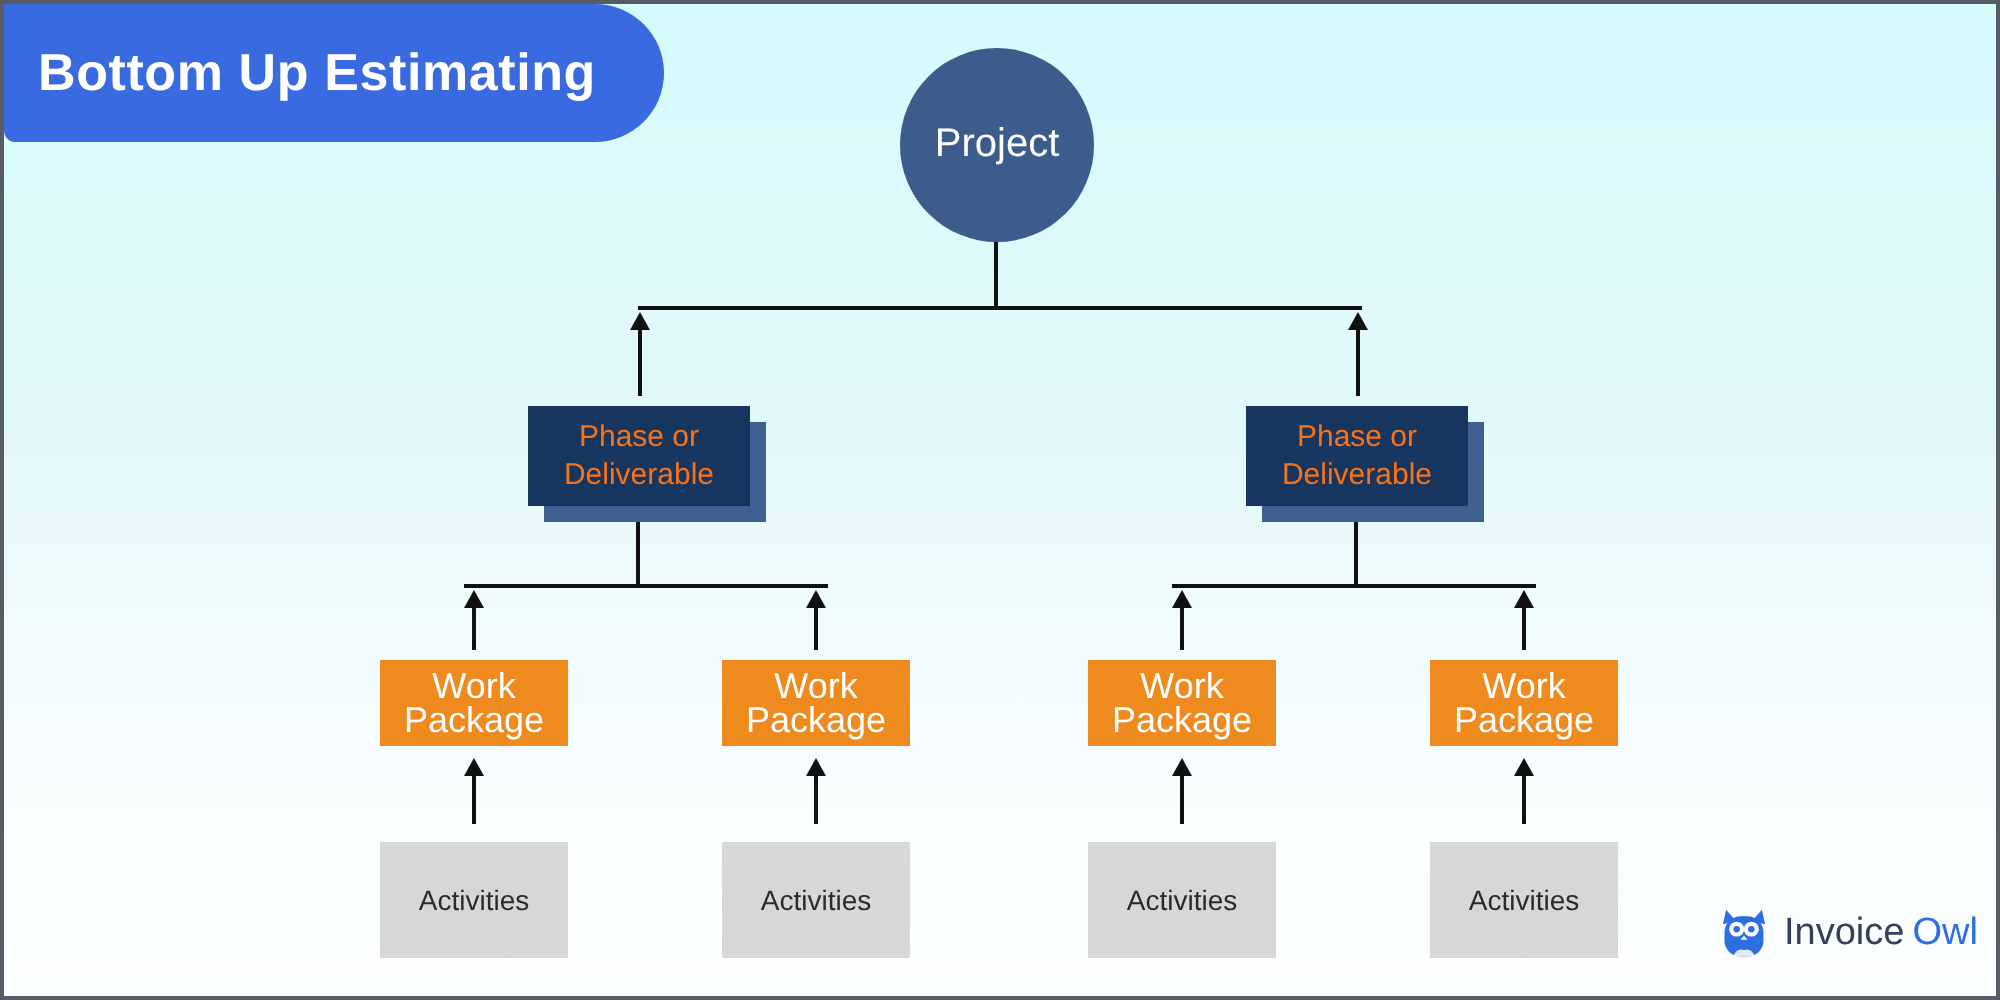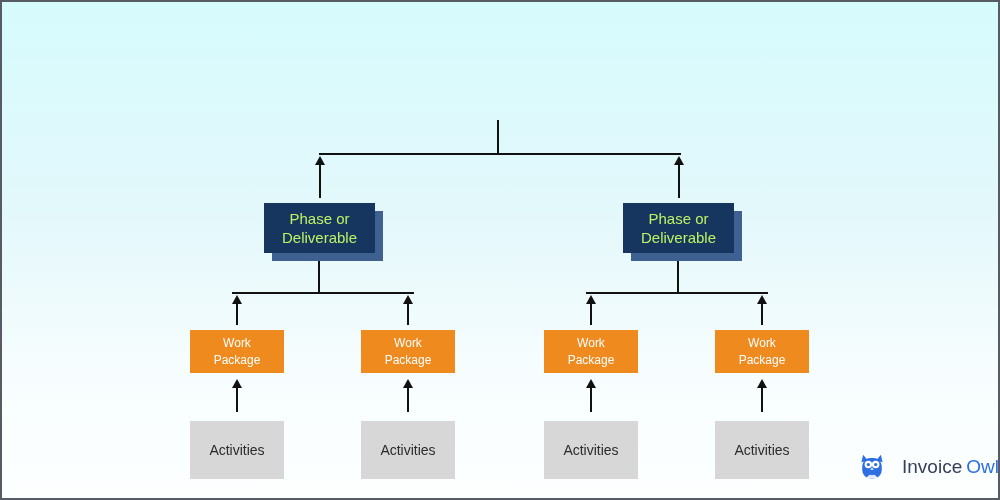--- a/index.html
+++ b/index.html
@@ -41,54 +41,57 @@
   .project-circle {
     left:448px; top:22px; width:97px; height:97px;
     border-radius:50%;
     background:var(--circle-blue);
     color:#fff; font-size:20px;
   }
   .phase {
     width:111px; height:50px; top:201px;
     background:var(--phase-navy);
     box-shadow:8px 8px 0 0 var(--phase-shadow);
-    color:#bef264; font-size:15px; line-height:19px;
+    color:#f97316; font-size:15px; line-height:19px;
   }
   .wp {
     width:94px; height:43px; top:328px;
     background:var(--wp-orange);
-    color:#fff; font-size:12px; line-height:17px;
+    color:#fff; font-size:18px; line-height:17px;
   }
   .act {
     width:94px; height:58px; top:419px;
     background:var(--act-gray);
     color:var(--act-text); font-size:14px;
   }
   .cline { position:absolute; background:var(--line); }
   .arrow { position:absolute; width:12px; display:flex; flex-direction:column; align-items:center; }
   .arrow-head {
     width:0; height:0;
     border-left:5px solid transparent;
     border-right:5px solid transparent;
     border-bottom:9px solid var(--line);
   }
   .arrow-line { width:2px; flex:1; background:var(--line); }
   .logo {
     position:absolute; left:857px; top:452px;
-    display:flex; align-items:center; gap:17px;
+    display:flex; align-items:center; gap:7px;
   }
   .logo-text { font-size:19px; display:flex; align-items:baseline; gap:4px; }
   .logo-invoice { color:var(--logo-invoice); }
   .logo-owl { color:var(--logo-owl); font-weight:normal; }
 </style>
 </head>
 <body>
 
 <div class="canvas">
 
+  <div class="banner">
+    <span class="banner-text">Bottom Up Estimating</span>
+  </div>
 
   <div class="cline" style="left:495px; top:118px; width:2px; height:34px;"></div>
   <div class="cline" style="left:317px; top:151px; width:362px; height:2px;"></div>
   <div class="cline" style="left:316px; top:251px; width:2px; height:41px;"></div>
   <div class="cline" style="left:675px; top:251px; width:2px; height:41px;"></div>
   <div class="cline" style="left:230px; top:290px; width:182px; height:2px;"></div>
   <div class="cline" style="left:584px; top:290px; width:182px; height:2px;"></div>
 
   <div class="arrow" style="left:312px; top:154px; height:42px;">
       <div class="arrow-head"></div>
@@ -126,20 +129,23 @@
     </div>
   <div class="arrow" style="left:583px; top:377px; height:33px;">
       <div class="arrow-head"></div>
       <div class="arrow-line"></div>
     </div>
   <div class="arrow" style="left:754px; top:377px; height:33px;">
       <div class="arrow-head"></div>
       <div class="arrow-line"></div>
     </div>
 
+  <div class="node project-circle">
+    <span>Project</span>
+  </div>
 
   <div class="node phase" style="left:262px;">
     <span><span>Phase or</span><br>
     <span>Deliverable</span></span>
   </div>
   <div class="node phase" style="left:621px;">
     <span><span>Phase or</span><br>
     <span>Deliverable</span></span>
   </div>
 

